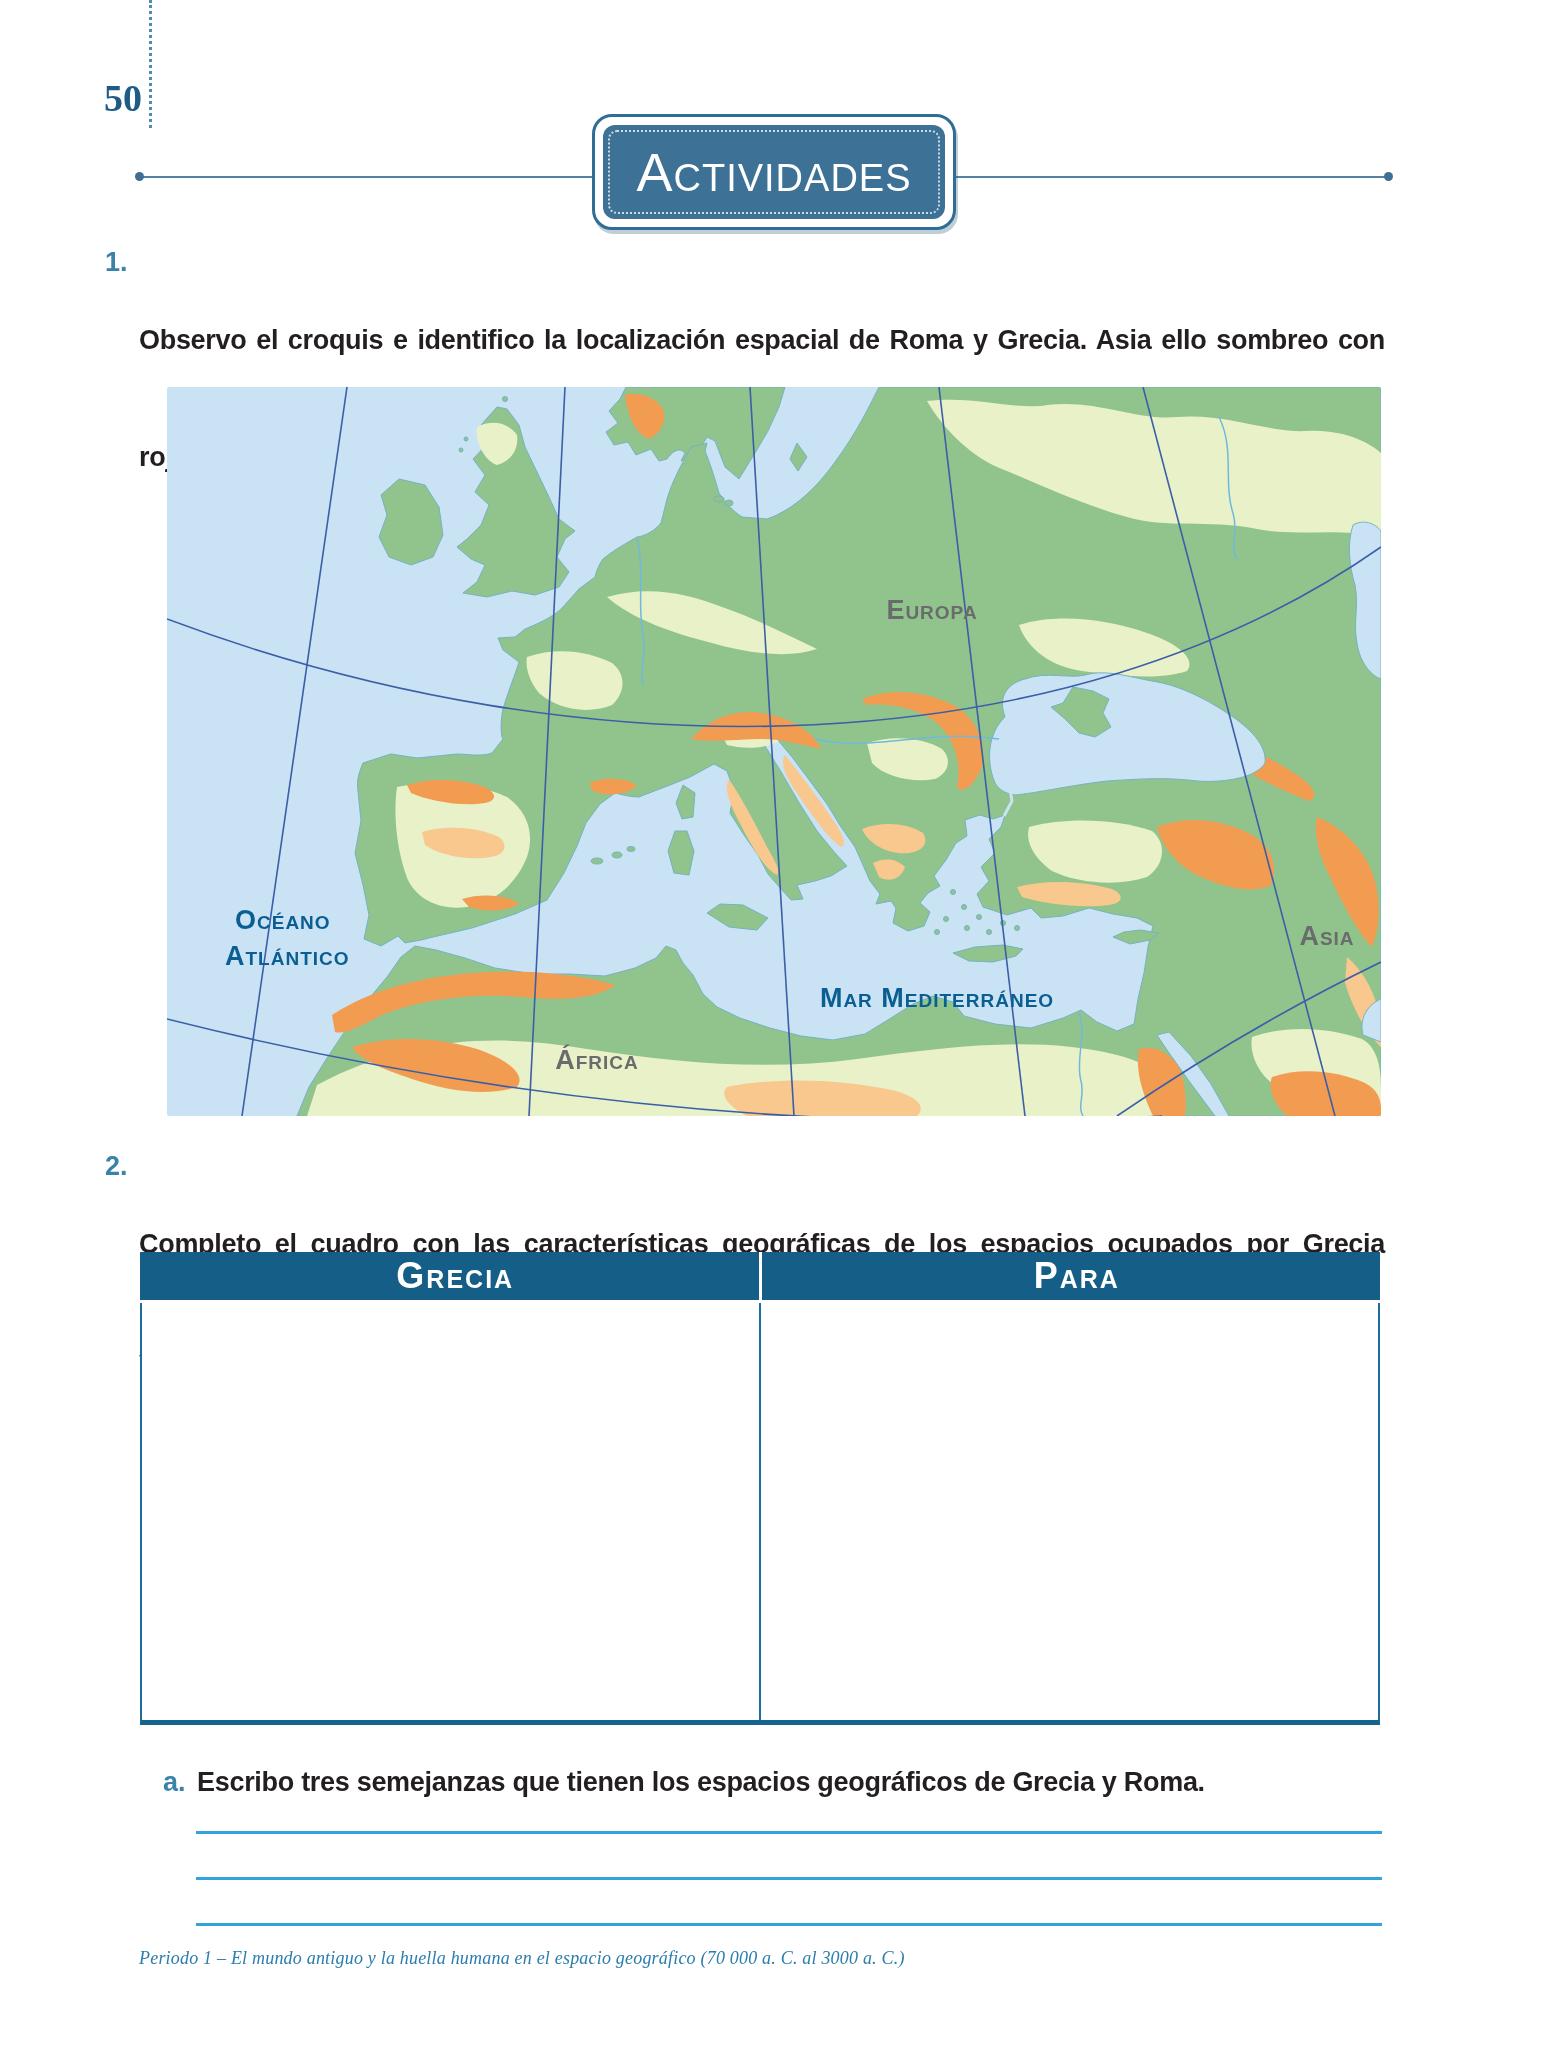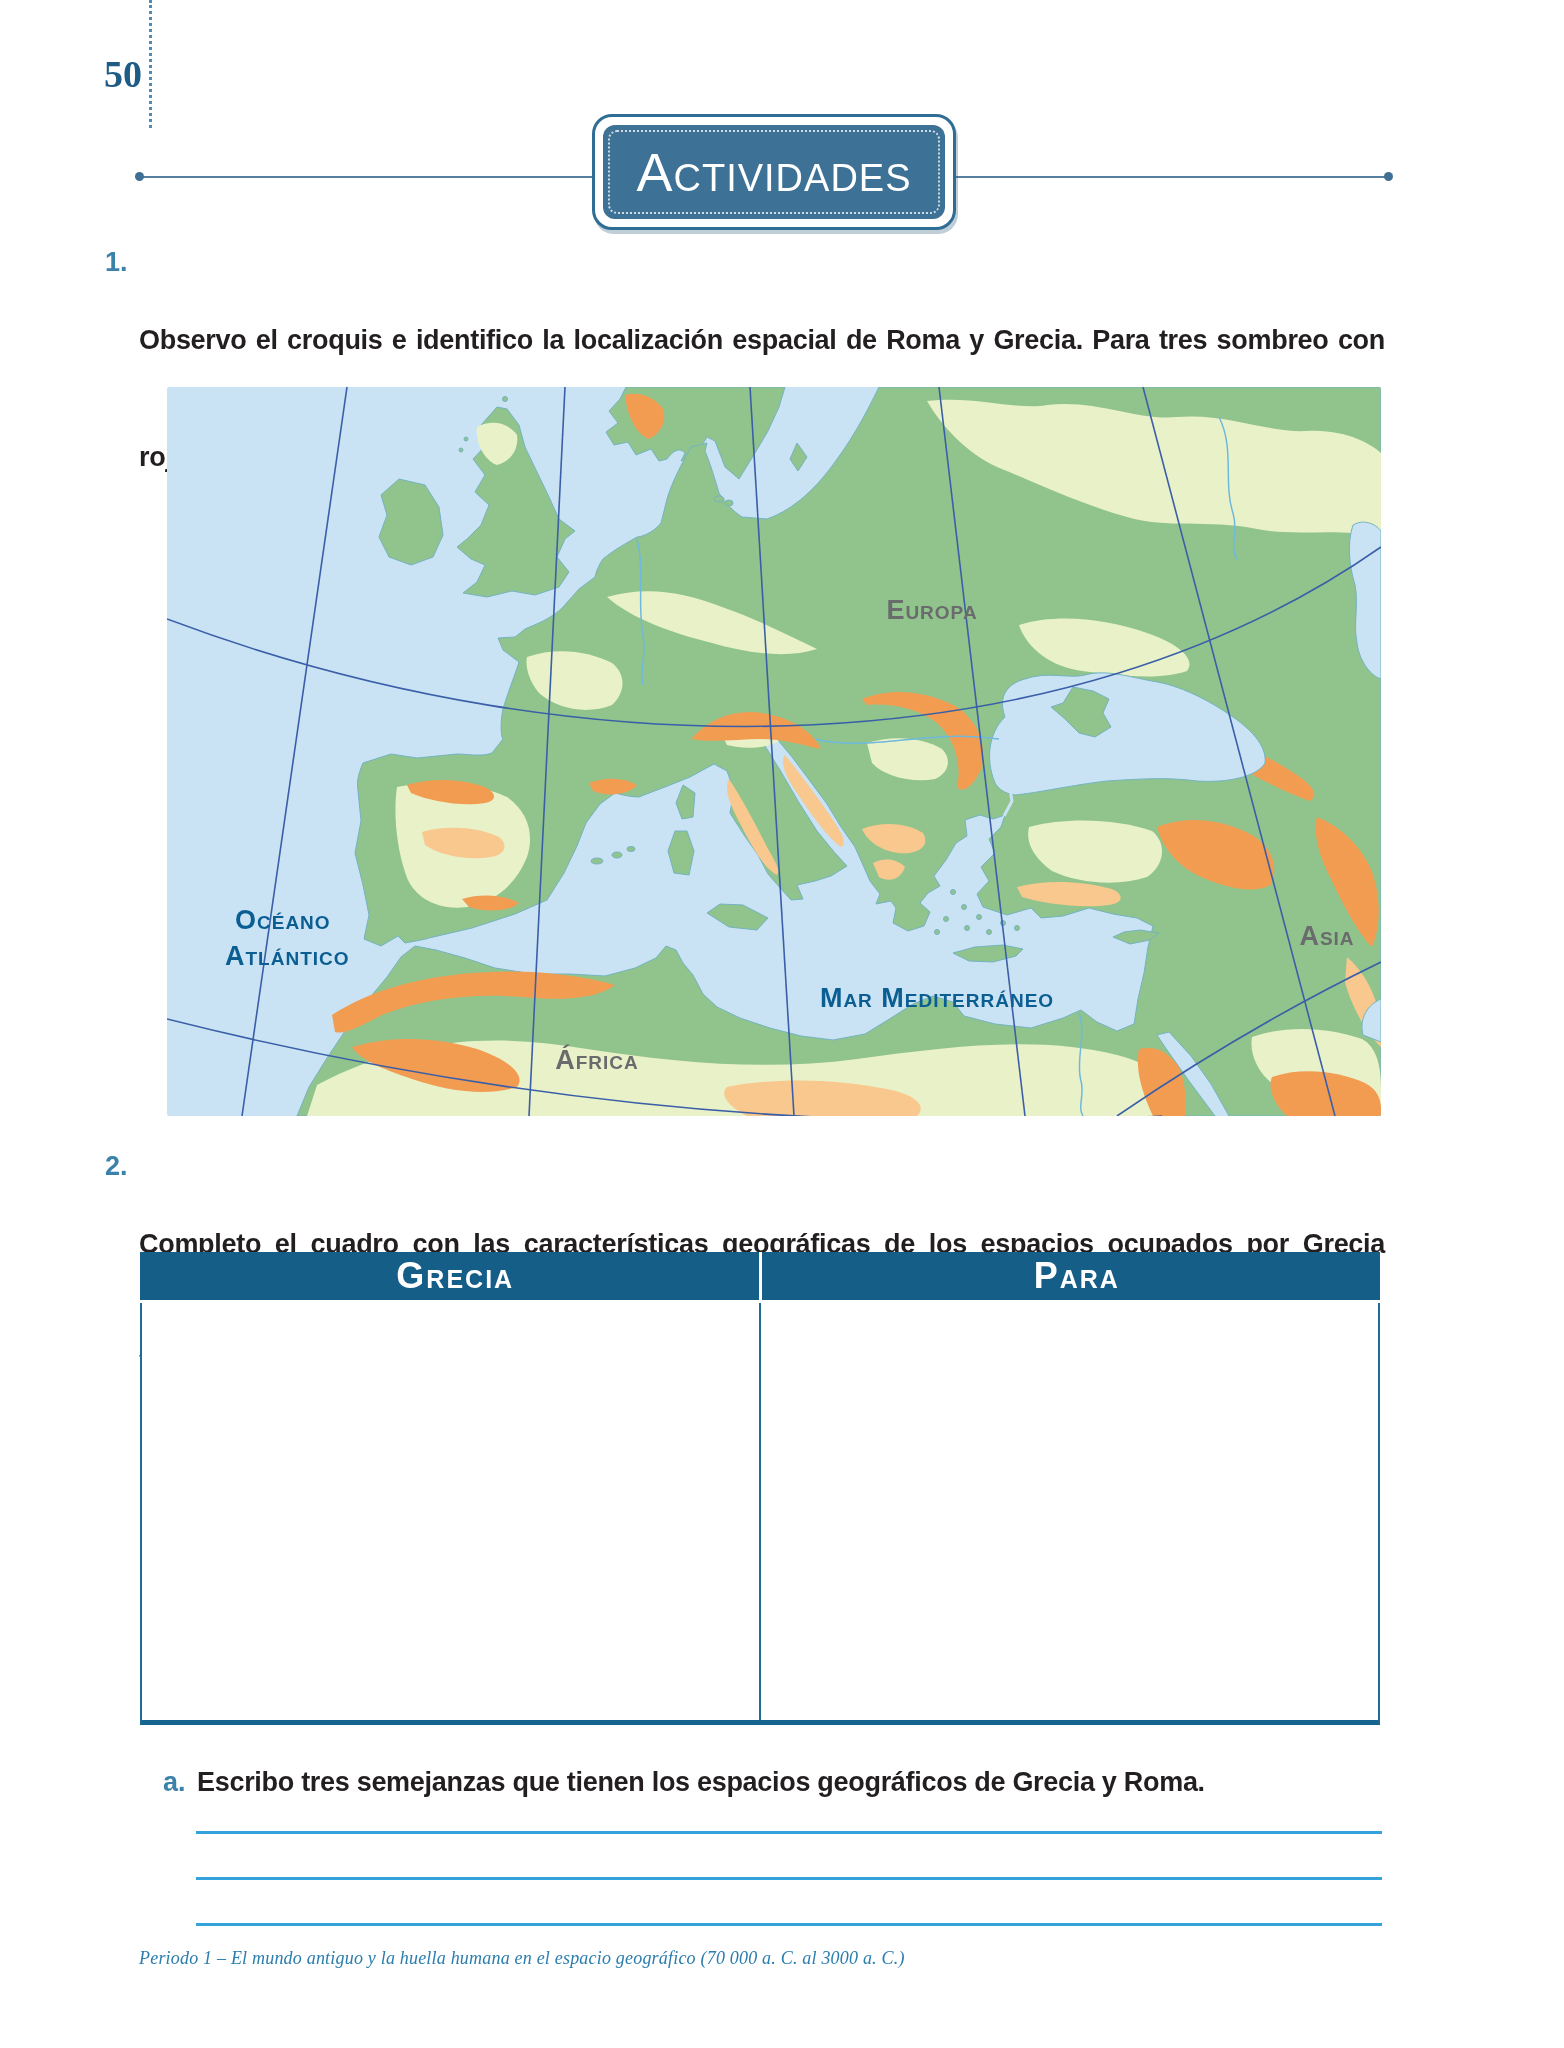--- a/index.html
+++ b/index.html
@@ -1,21 +1,21 @@
 <!DOCTYPE html>
 <html><head>
 <meta charset="utf-8">
 <style>
   html,body{margin:0;padding:0;background:#ffffff;}
   #page{position:relative;width:1564px;height:2048px;background:#fff;overflow:hidden;
         font-family:"Liberation Sans",sans-serif;color:#231f20;}
 
   
   .dotted-rule{position:absolute;left:149px;top:0;height:128px;width:0;border-left:3px dotted #4e8cb4;}
-  .page-num{position:absolute;left:104px;top:52px;font-family:"Liberation Serif",serif;
+  .page-num{position:absolute;left:104px;top:76px;font-family:"Liberation Serif",serif;
             font-weight:bold;font-size:38px;color:#1e5c86;}
   .h-rule{position:absolute;left:140px;top:176px;width:1252px;height:2px;background:#567fa0;}
   .rule-dot{position:absolute;top:172px;width:9px;height:9px;border-radius:50%;background:#3f6f94;}
   .rule-dot.left{left:135px;} .rule-dot.right{left:1384px;}
 
   .banner{position:absolute;left:592px;top:114px;width:364px;height:116px;background:#ffffff;
           border:3px solid #2f6d94;border-radius:20px;padding:8px;box-sizing:border-box;
           box-shadow:2px 4px 0 rgba(43,92,124,.30);z-index:5;}
   .banner-inner{position:relative;width:100%;height:100%;background:#3d7195;border-radius:12px;
           display:flex;align-items:center;justify-content:center;}
@@ -69,21 +69,21 @@
 
   <div class="banner">
     <div class="banner-inner">
       <span class="banner-title">Actividades</span>
     </div>
   </div>
 
   <div class="item" id="item1">
     <span class="marker">1.</span>
     <div class="txt">
-      <div class="j-line">Observo el croquis e identifico la localización espacial de Roma y Grecia. Para tres sombreo con</div>
+      <div class="j-line">Observo el croquis e identifico la localización espacial de Roma y Grecia. Asia ello sombreo con</div>
       <div>rojo  el área ocupada por Roma, y en azul, la región de Grecia.</div>
     </div>
   </div>
 
   <div class="map-wrap">
     <svg width="1214" height="729" viewBox="0 0 1214 729">
 
       <rect x="0" y="0" width="1214" height="729" fill="#c9e3f4"></rect>
 
       <g stroke="#74b3c0" stroke-width="1" stroke-linejoin="round">

